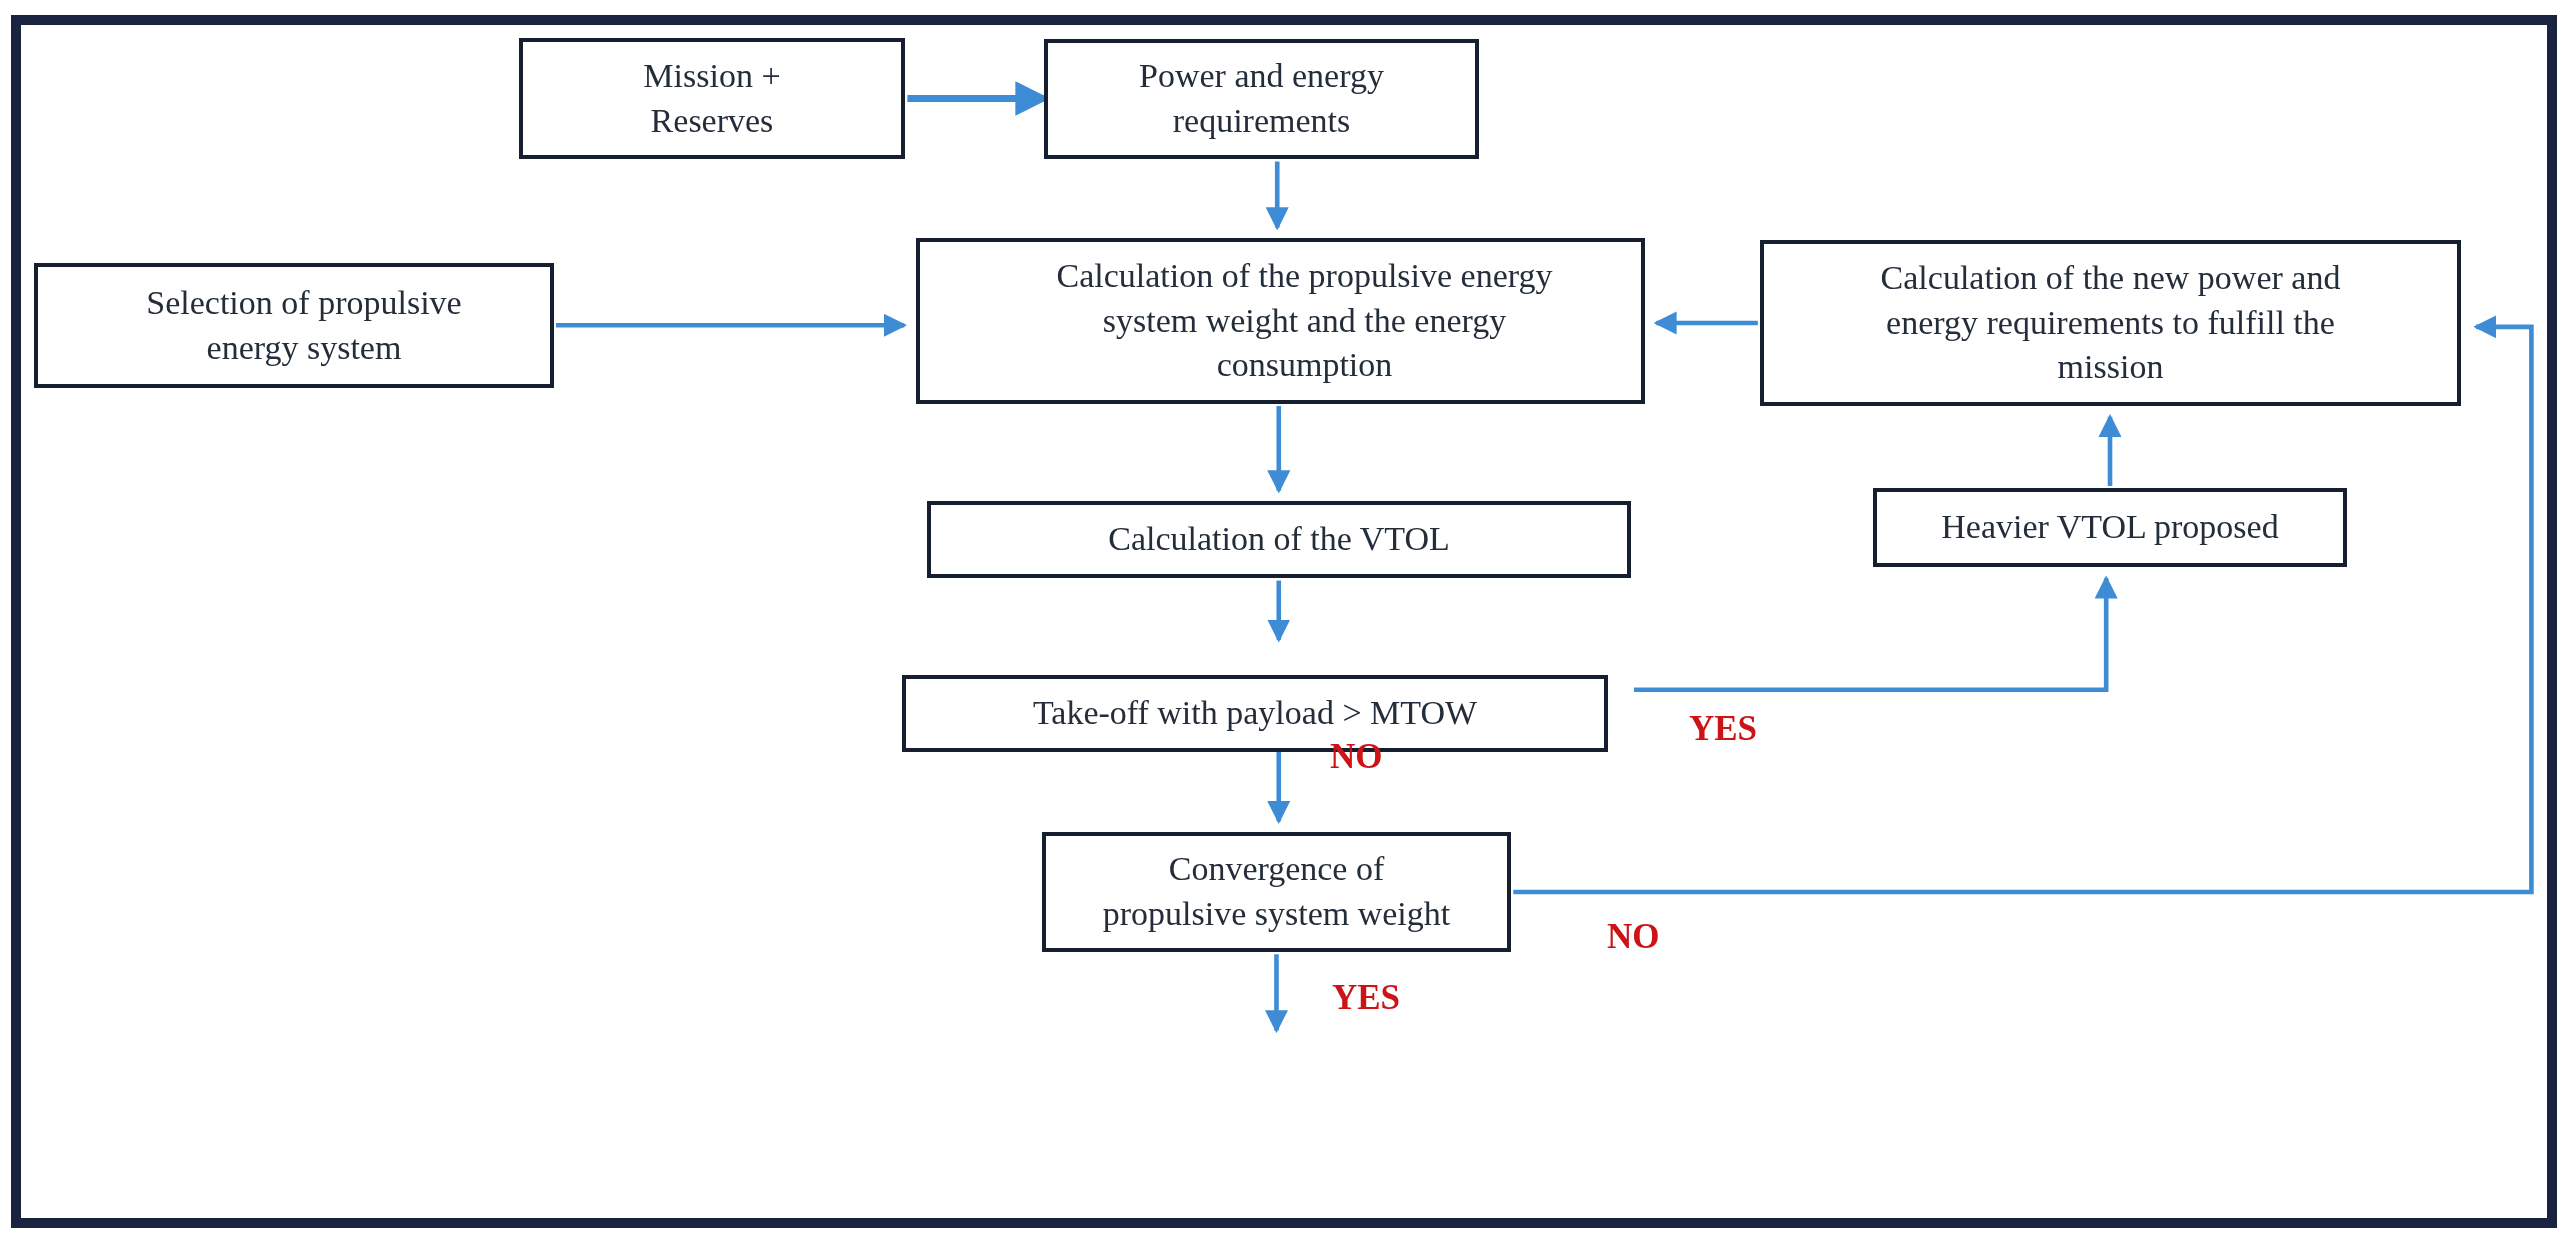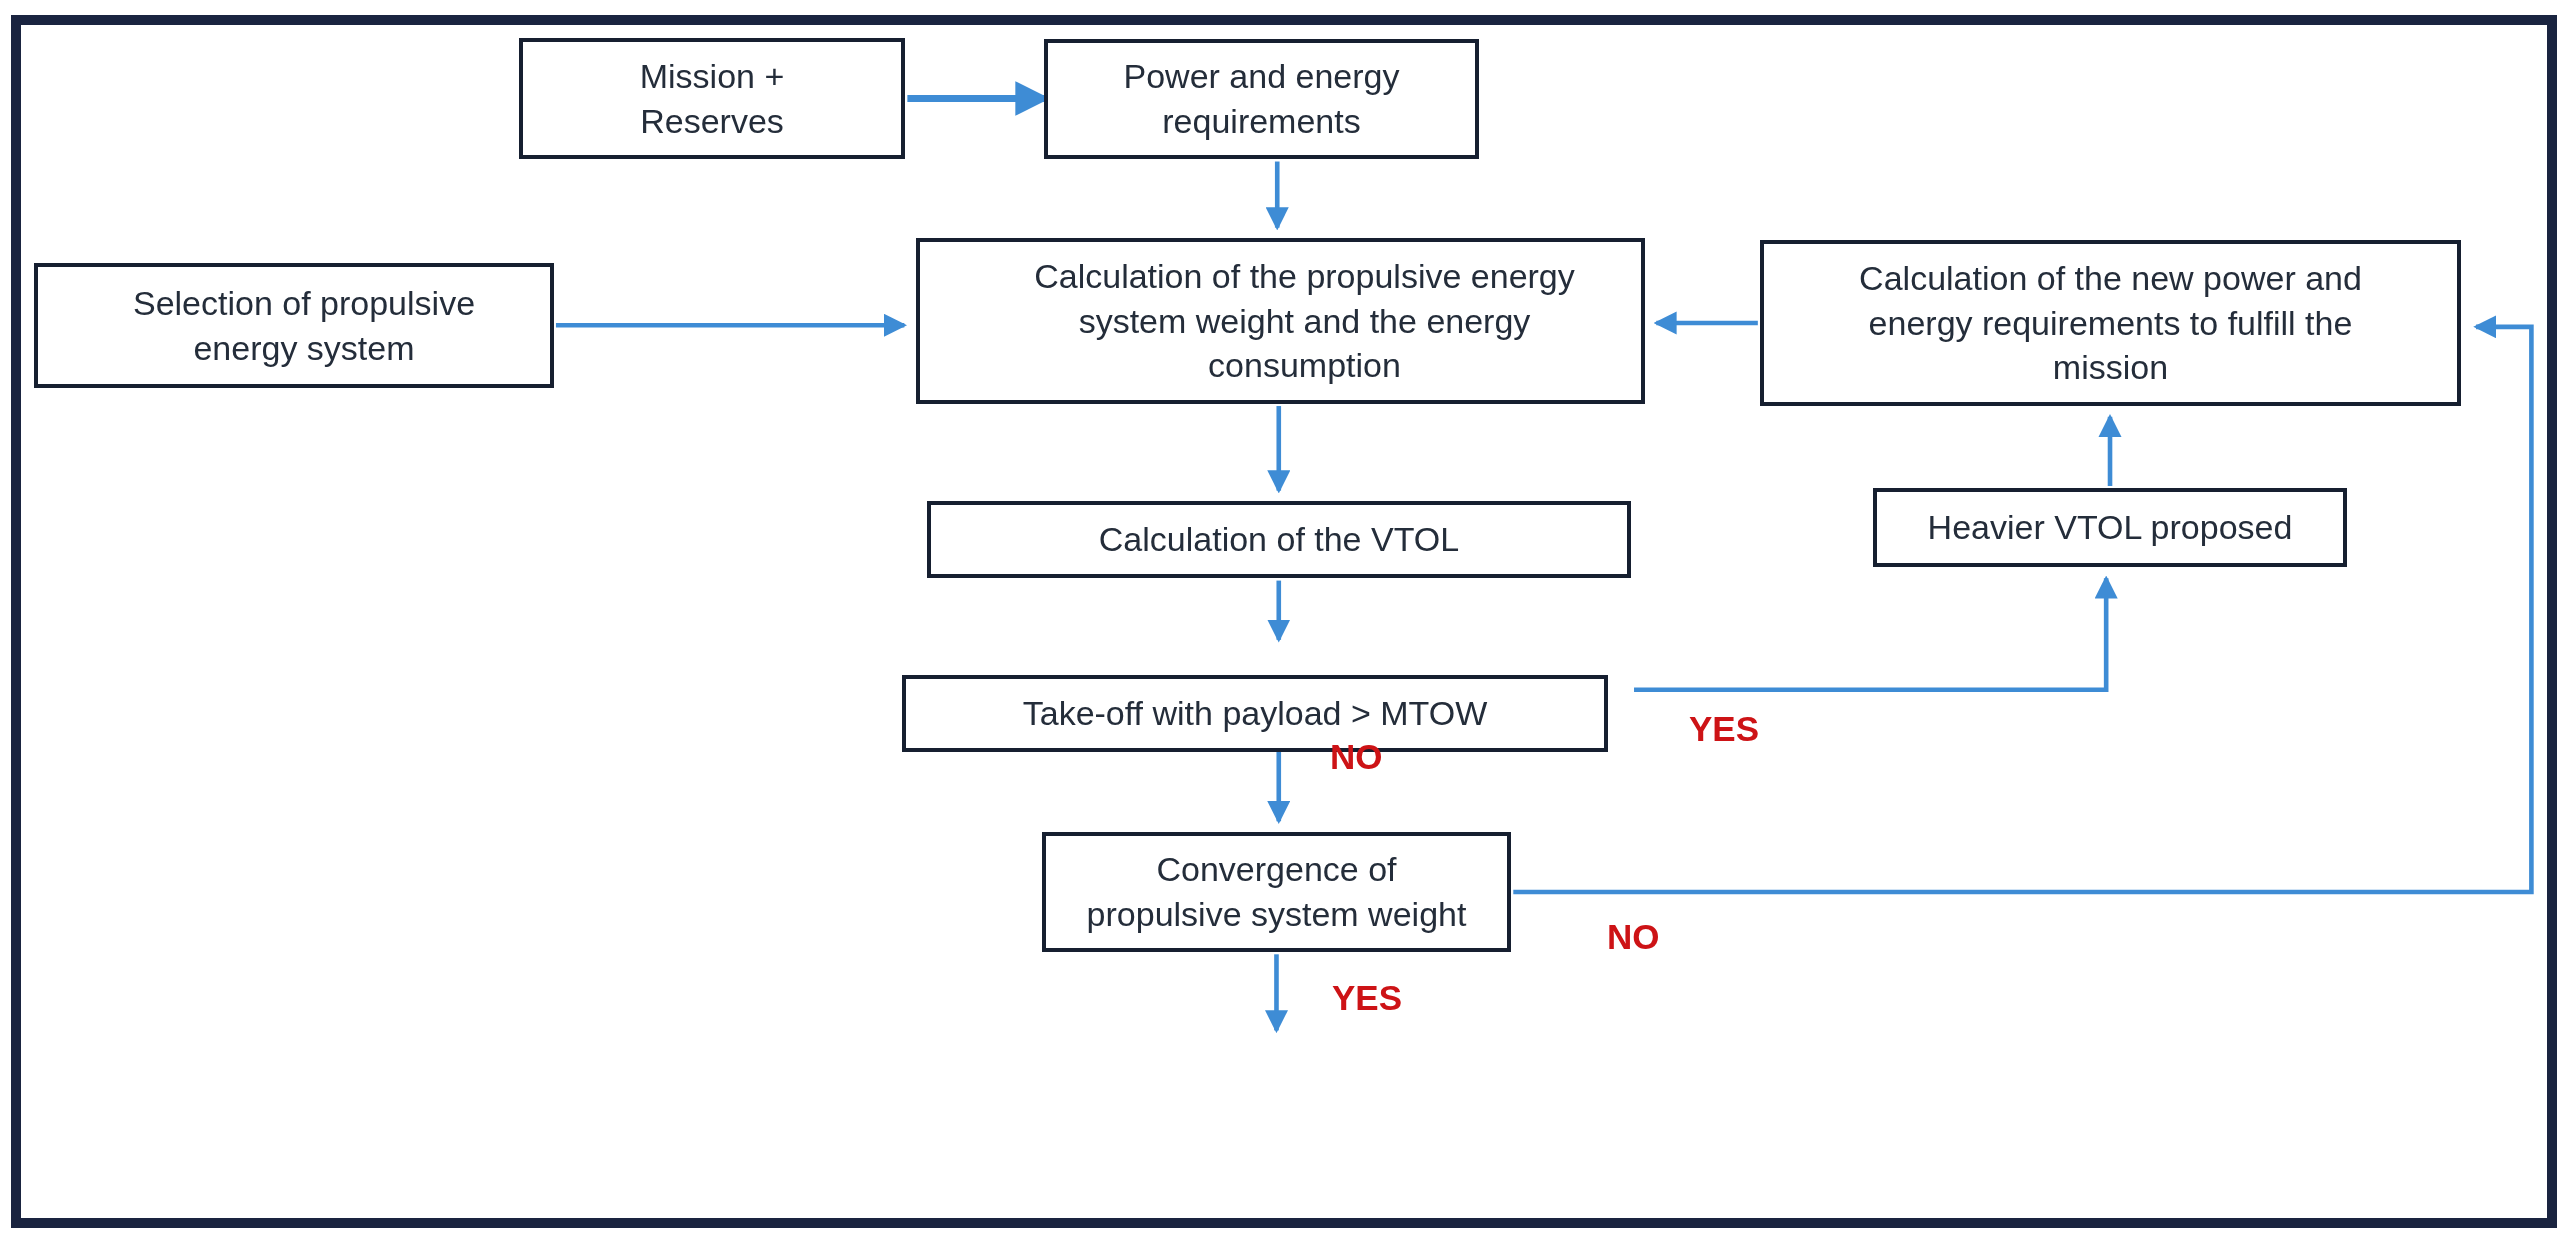--- a/index.html
+++ b/index.html
@@ -2,21 +2,21 @@
 <html style="font-size:12.3px"><head>
 <meta charset="utf-8">
 <style>
   * { margin: 0; padding: 0; box-sizing: border-box; }
   html, body { background: #ffffff; }
   body {
     width: 2576px; height: 1245px;
     position: relative; overflow: hidden;
     font-family: "Liberation Sans", sans-serif;
   }
-  .canvas { position: absolute; left: 0; top: 0; width: 2576px; height: 1125px; }
+  .canvas { position: absolute; left: 0; top: 0; width: 2576px; height: 1125px; font-family: Liberation Serif, serif; }
   .frame {
     position: absolute; left: 10.8px; top: 15.4px;
     width: 2546px; height: 1213px;
     border: 10px solid #1A2440;
     background: #ffffff;
   }
   .node {
     position: absolute;
     background: #ffffff;
     border: 4.6px solid #161F30;

